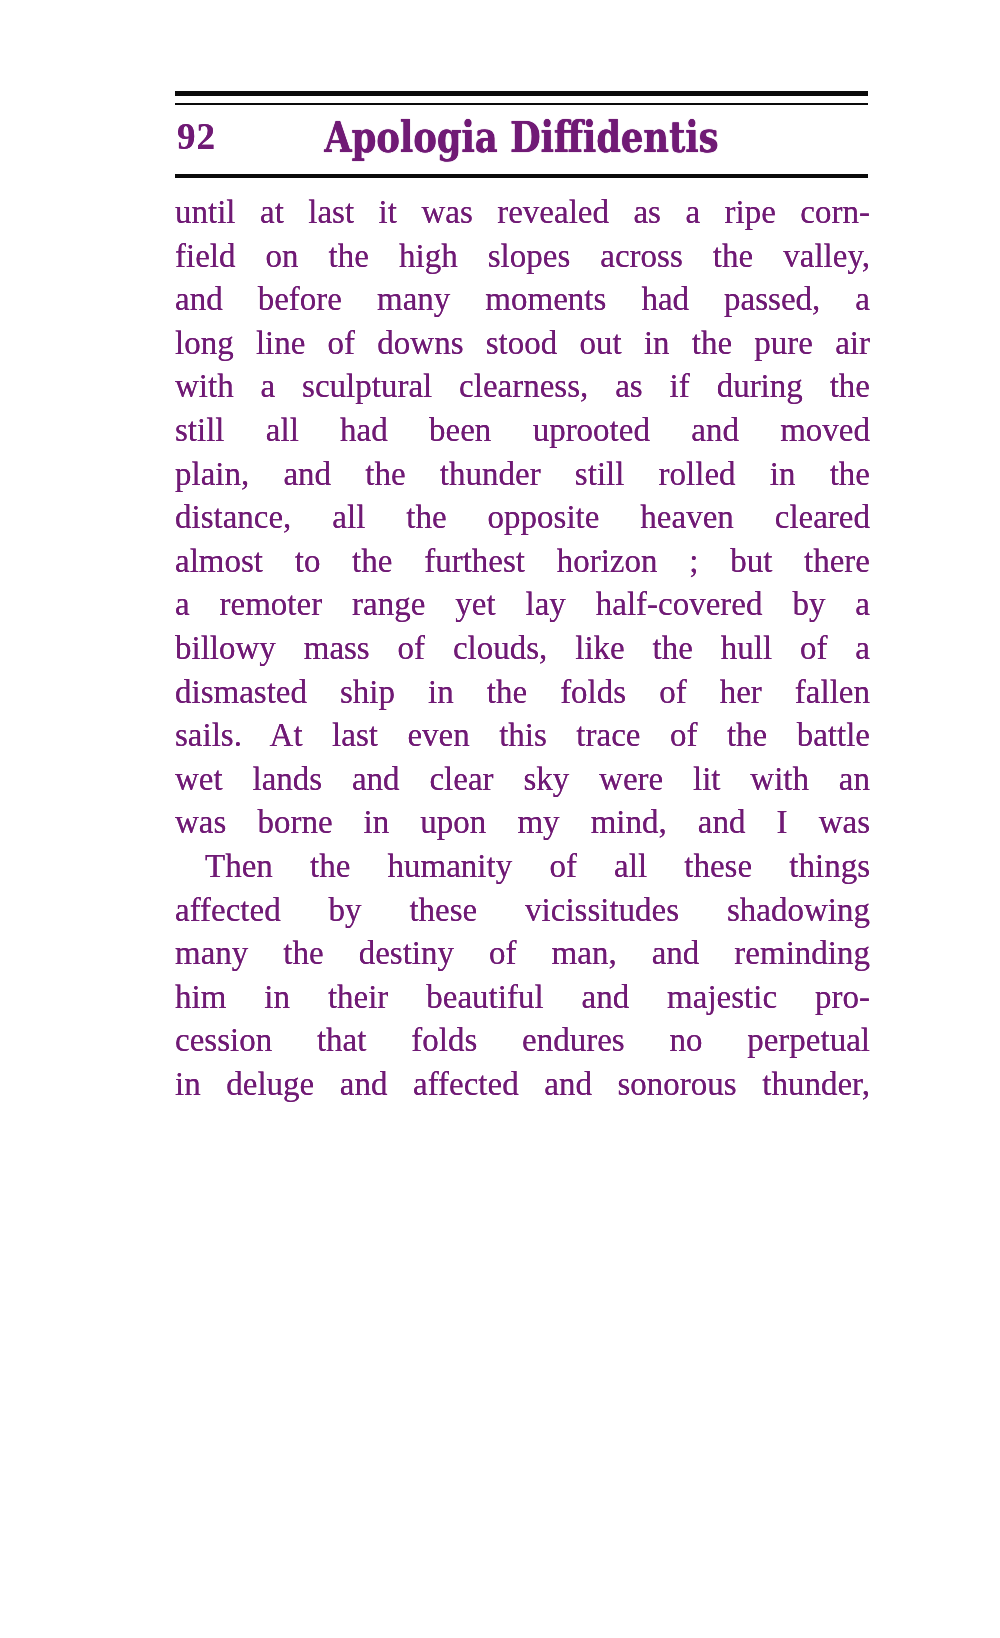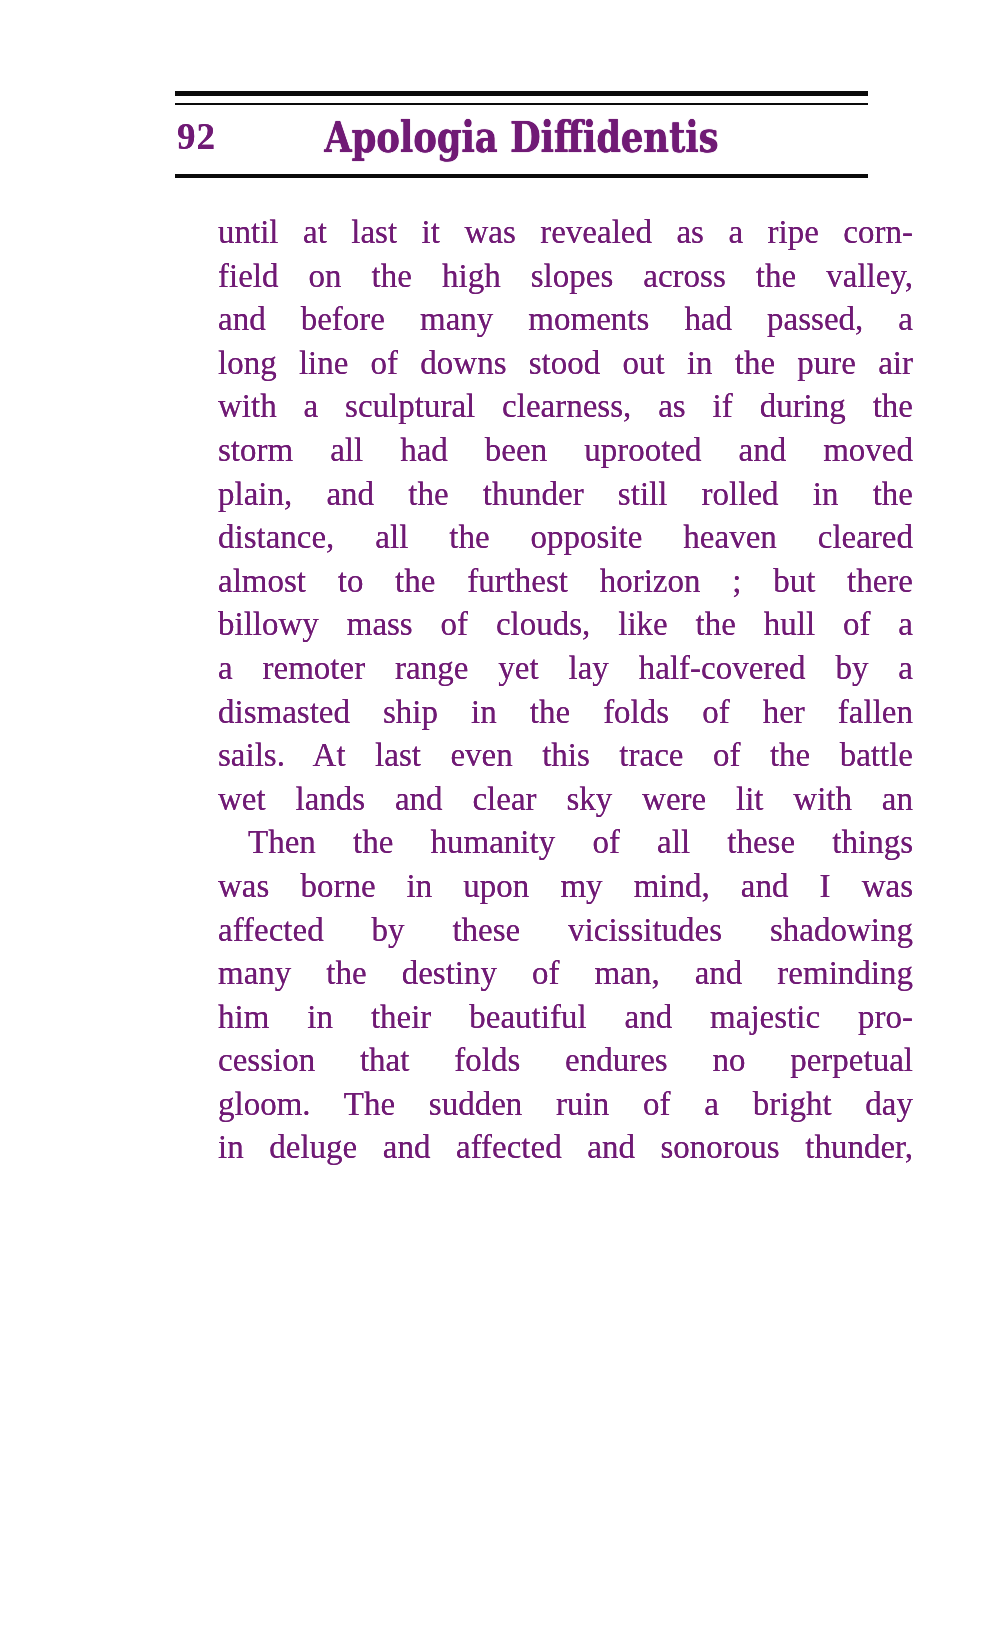--- a/index.html
+++ b/index.html
@@ -51,26 +51,25 @@
     letter-spacing: 0px;
     transform: scaleX(0.82);
     transform-origin: 50% 50%;
     text-shadow: 0 0 1px currentColor, 0.4px 0 0 currentColor;
     white-space: nowrap;
   }
 
   .body-text {
     position: absolute;
     left: 175px;
-    top: 211px;
+    top: 191px;
     width: 695px;
     font-size: 33px;
     line-height: 43.6px;
     text-shadow: 0 0 0.6px currentColor;
-    margin-left: 43px;
   }
   .line {
     text-align: justify;
     text-align-last: justify;
     height: 43.6px;
     overflow: visible;
   }
   .line.indent { padding-left: 30px; }
 </style>
 </head>
@@ -87,32 +86,31 @@
   </header>
 
   <div class="rule rule-mid"></div>
 
   <main class="body-text">
     <div class="line">until at last it was revealed as a ripe corn-</div>
     <div class="line">field on the high slopes across the valley,</div>
     <div class="line">and before many moments had passed, a</div>
     <div class="line">long line of downs stood out in the pure air</div>
     <div class="line">with a sculptural clearness, as if during the</div>
-    <div class="line">storm all had been uprooted and moved</div>
+    <div class="line">still all had been uprooted and moved</div>
     <div class="line">plain, and the thunder still rolled in the</div>
     <div class="line">distance, all the opposite heaven cleared</div>
     <div class="line">almost to the furthest horizon ; but there</div>
+    <div class="line">a remoter range yet lay half-covered by a</div>
     <div class="line">billowy mass of clouds, like the hull of a</div>
-    <div class="line">a remoter range yet lay half-covered by a</div>
     <div class="line">dismasted ship in the folds of her fallen</div>
     <div class="line">sails. At last even this trace of the battle</div>
     <div class="line">wet lands and clear sky were lit with an</div>
+    <div class="line">was borne in upon my mind, and I was</div>
     <div class="line indent">Then the humanity of all these things</div>
-    <div class="line">was borne in upon my mind, and I was</div>
     <div class="line">affected by these vicissitudes shadowing</div>
     <div class="line">many the destiny of man, and reminding</div>
     <div class="line">him in their beautiful and majestic pro-</div>
     <div class="line">cession that folds endures no perpetual</div>
-    <div class="line">gloom. The sudden ruin of a bright day</div>
     <div class="line">in deluge and affected and sonorous thunder,</div>
   </main>
 
 </div>
 
 </body></html>

